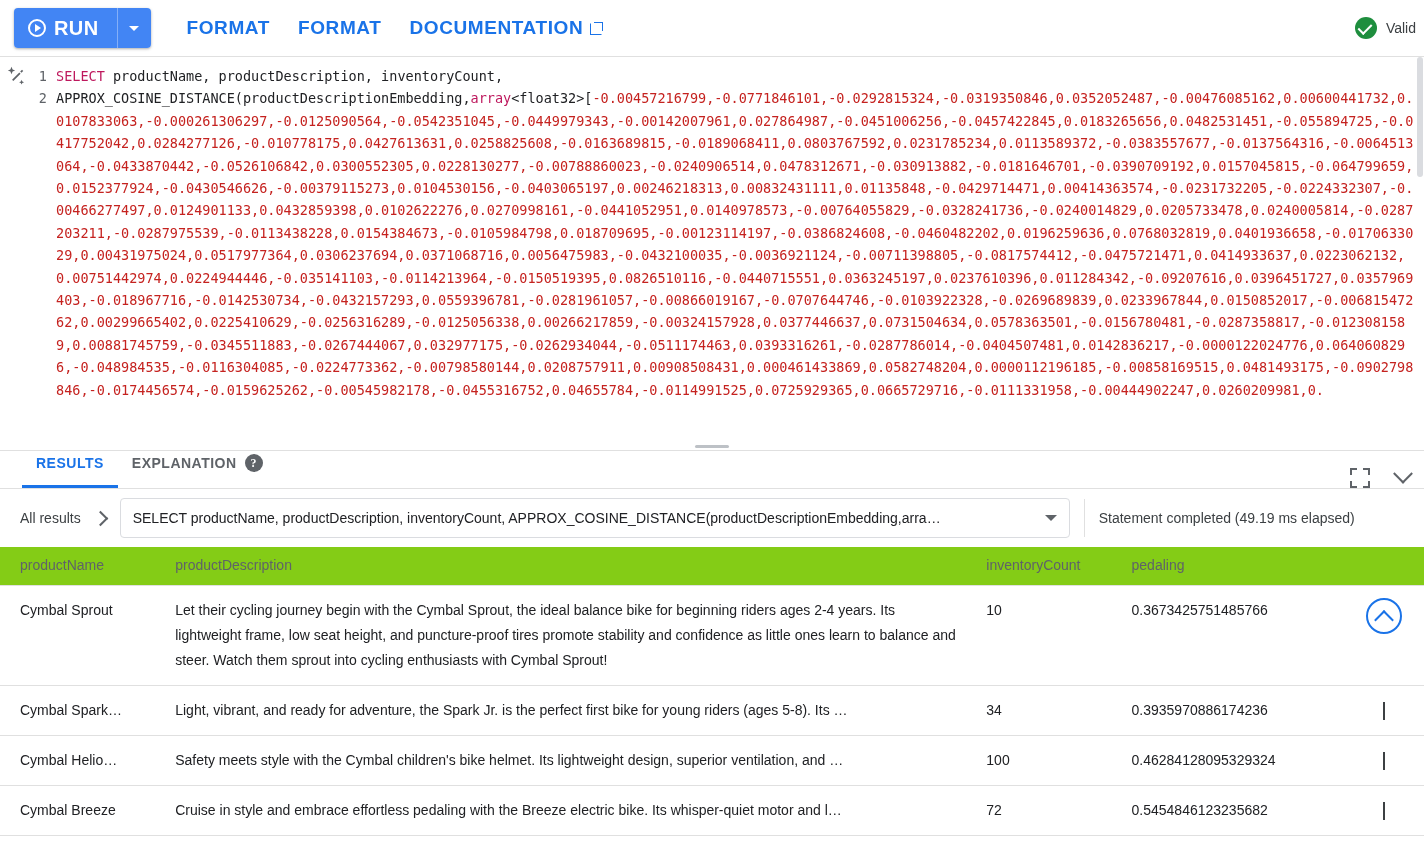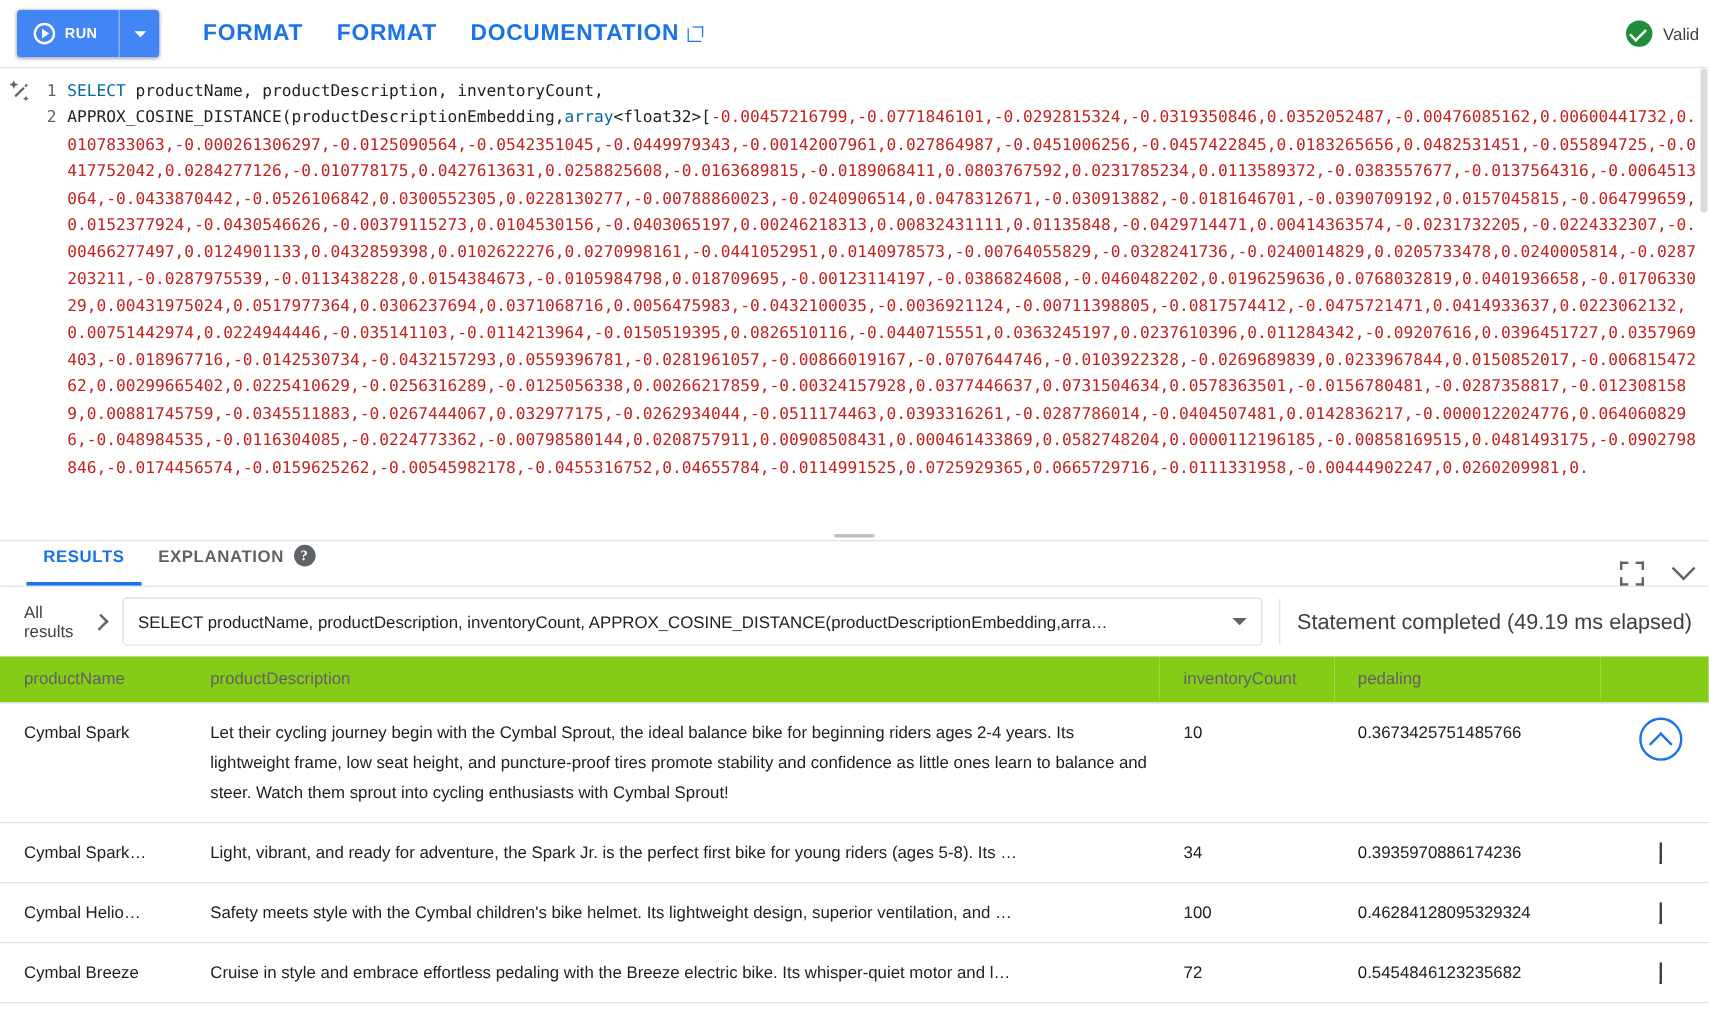--- a/index.html
+++ b/index.html
@@ -30,21 +30,21 @@
     box-shadow: 0 1px 3px rgba(60,64,67,.3), 0 1px 2px rgba(60,64,67,.15);
     margin-right: 22px;
   }
   .run-btn {
     background: #4285f4;
     color: #fff;
     display: flex;
     align-items: center;
     gap: 8px;
     padding: 0 18px 0 14px;
-    font-size: 12px;
+    font-size: 20px;
     font-weight: bold;
     letter-spacing: .4px;
     cursor: pointer;
     border: none;
   }
   .run-split {
     background: #4285f4;
     width: 34px;
     display: flex;
     align-items: center;
@@ -161,21 +161,21 @@
     color: #5f6368;
     user-select: none;
   }
   .code {
     flex: 1;
     white-space: pre-wrap;
     word-break: break-all;
     padding-right: 10px;
     color: #b36a00;
   }
-  .kw { color: #0369a1; }
+  .kw { color: #be185d; }
   .plain { color: #202124; }
   .num { color: #c5221f; }
   .scroll-v {
     position: absolute;
     right: 0; top: 0;
     width: 8px; height: 100%;
     background: transparent;
   }
   .scroll-v .thumb {
     position: absolute;
@@ -319,21 +319,21 @@
     border-left: 6px solid transparent;
     border-right: 6px solid transparent;
     border-top: 6px solid #5f6368;
   }
   .divider-v {
     width: 1px;
     height: 38px;
     background: #e0e0e0;
   }
   .status-text {
-    font-size: 18px;
+    font-size: 14px;
     color: #3c4043;
     white-space: nowrap;
   }
 
   
   table {
     width: 100%;
     border-collapse: collapse;
     font-size: 14px;
   }
@@ -482,21 +482,21 @@
     <tr>
       <th class="col-name">productName</th>
       <th class="col-desc">productDescription</th>
       <th class="col-inv">inventoryCount</th>
       <th class="col-dist">pedaling</th>
       <th class="col-act"></th>
     </tr>
   </thead>
   <tbody>
     <tr>
-      <td>Cymbal Spark</td>
+      <td>Cymbal Sprout</td>
       <td>Let their cycling journey begin with the Cymbal Sprout, the ideal balance bike for beginning riders ages 2-4 years. Its lightweight frame, low seat height, and puncture-proof tires promote stability and confidence as little ones learn to balance and steer. Watch them sprout into cycling enthusiasts with Cymbal Sprout!</td>
       <td>10</td>
       <td>0.3673425751485766</td>
       <td class="cell-center">
         <span class="chev-circle">
           <span class="row-chev up"></span>
         </span>
       </td>
     </tr>
     <tr>

